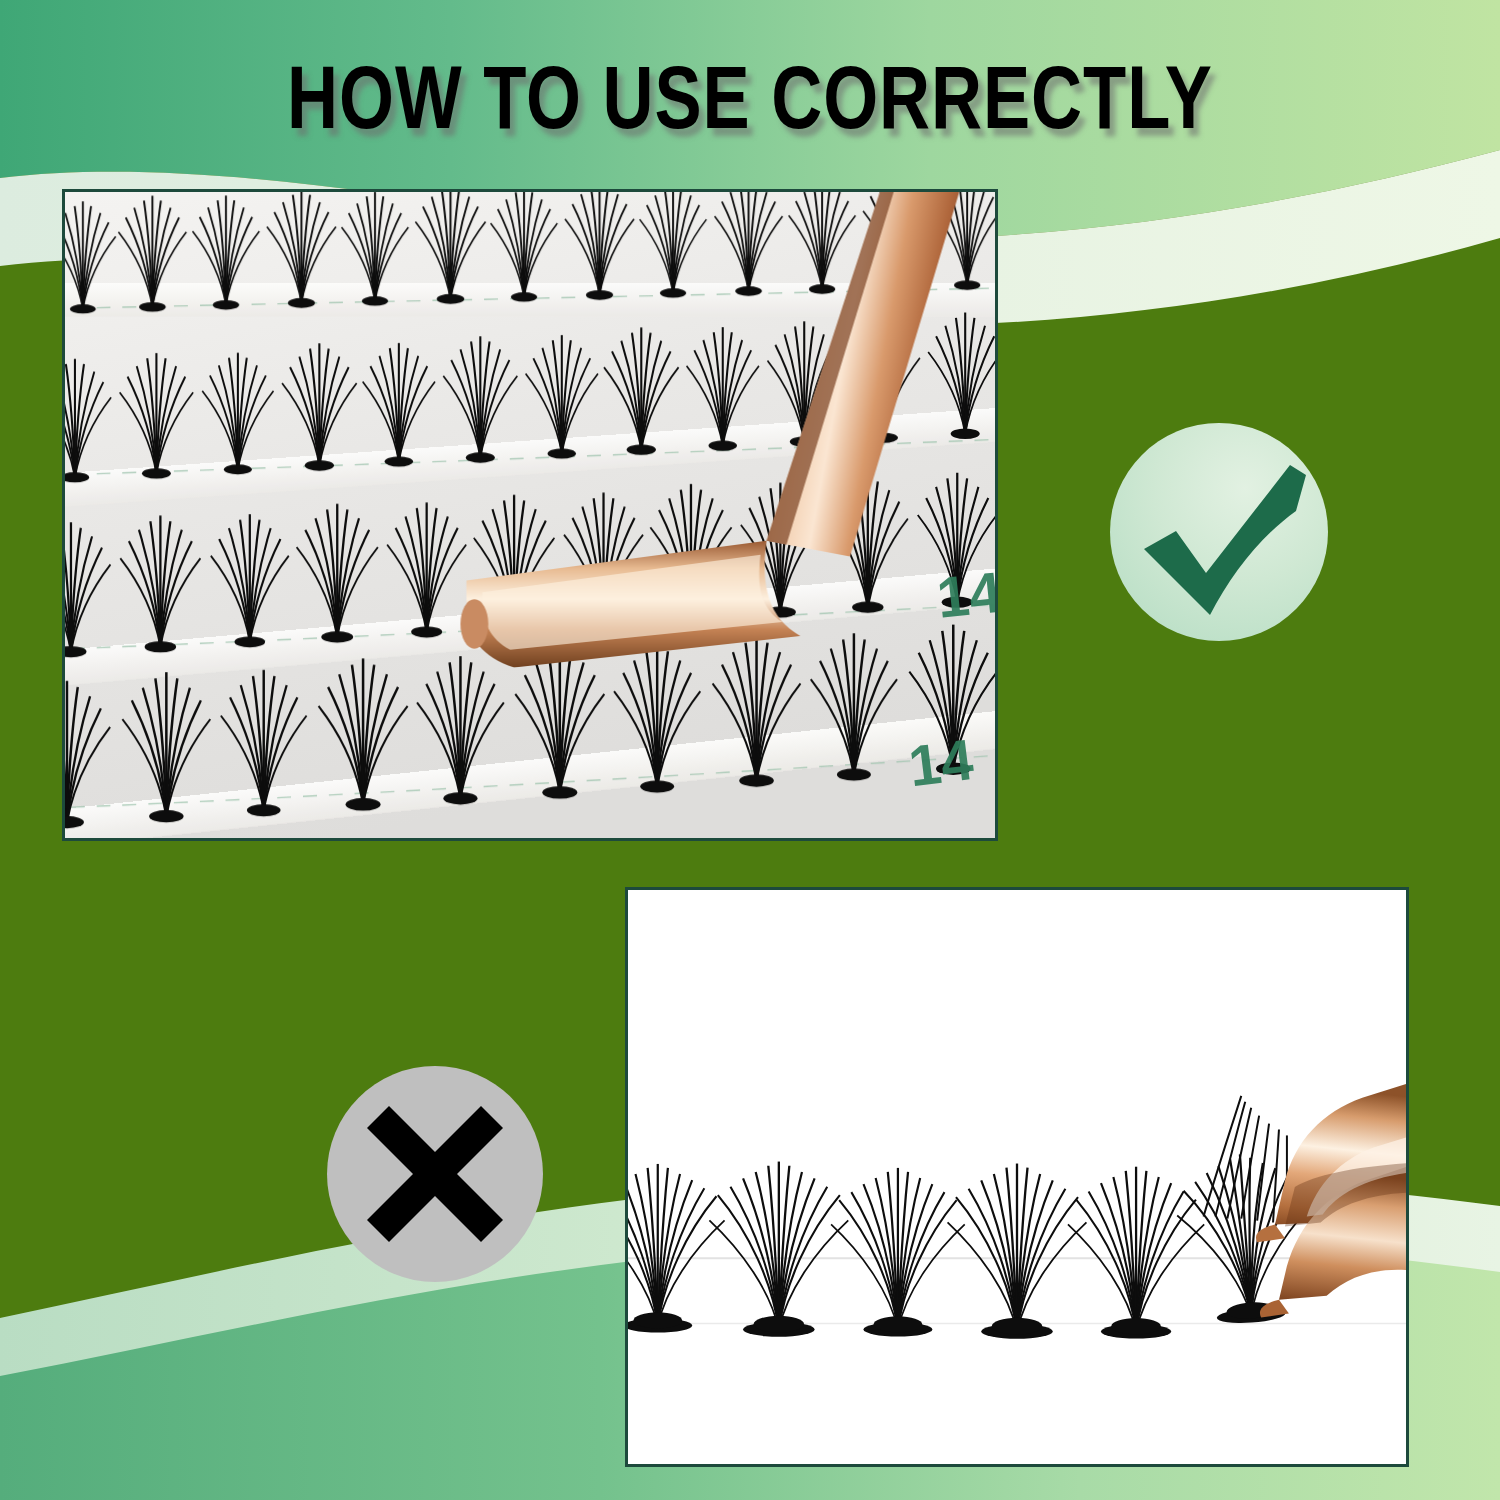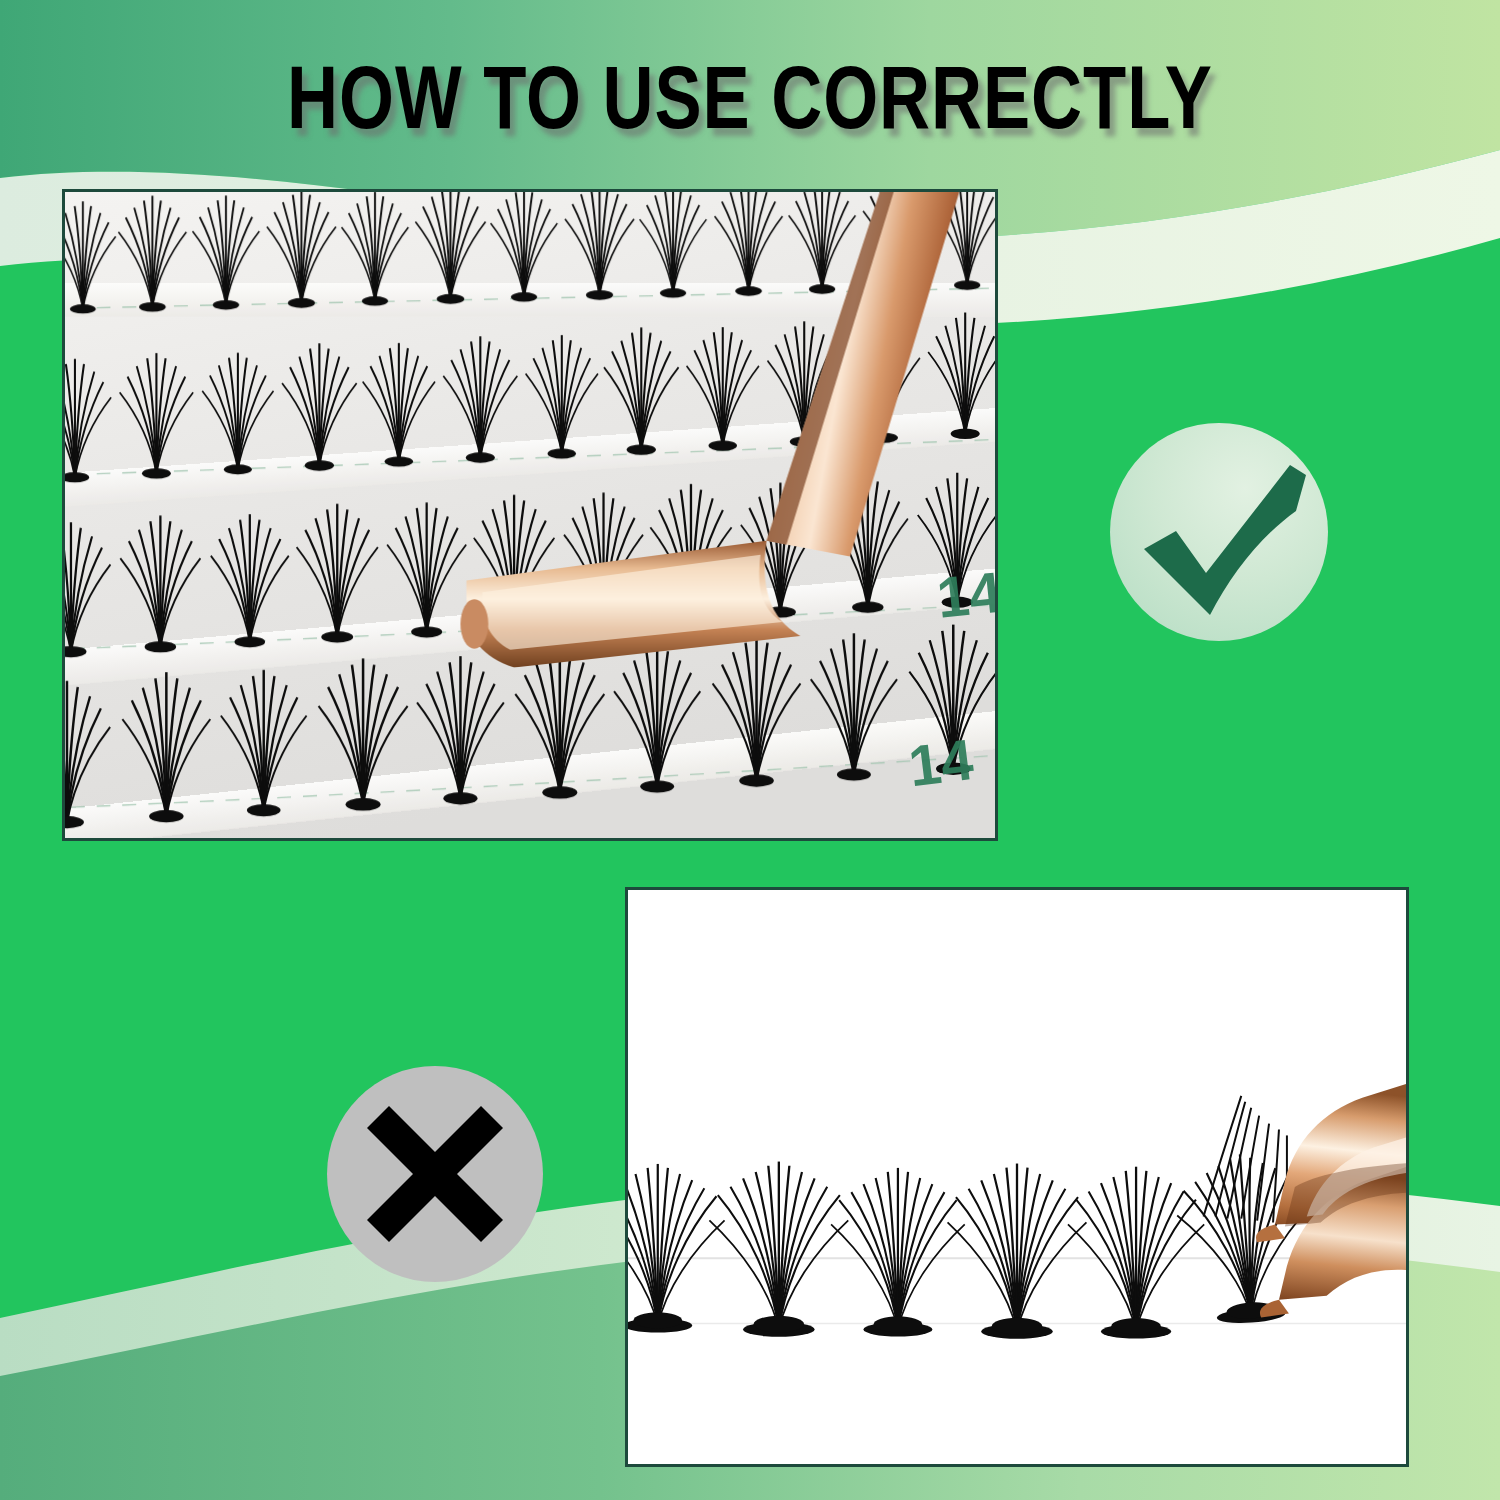--- a/index.html
+++ b/index.html
@@ -8,21 +8,21 @@
     background: #ffffff;
   }
   body {
     font-family: "Liberation Sans", sans-serif;
   }
   #infographic {
     position: relative;
     width: 1500px;
     height: 1500px;
     overflow: hidden;
-    background: #22c55e;
+    background: #4d7c0f;
   }
   .bg-layer {
     position: absolute;
     inset: 0;
     width: 1500px;
     height: 1500px;
   }
 
   
   #title {

